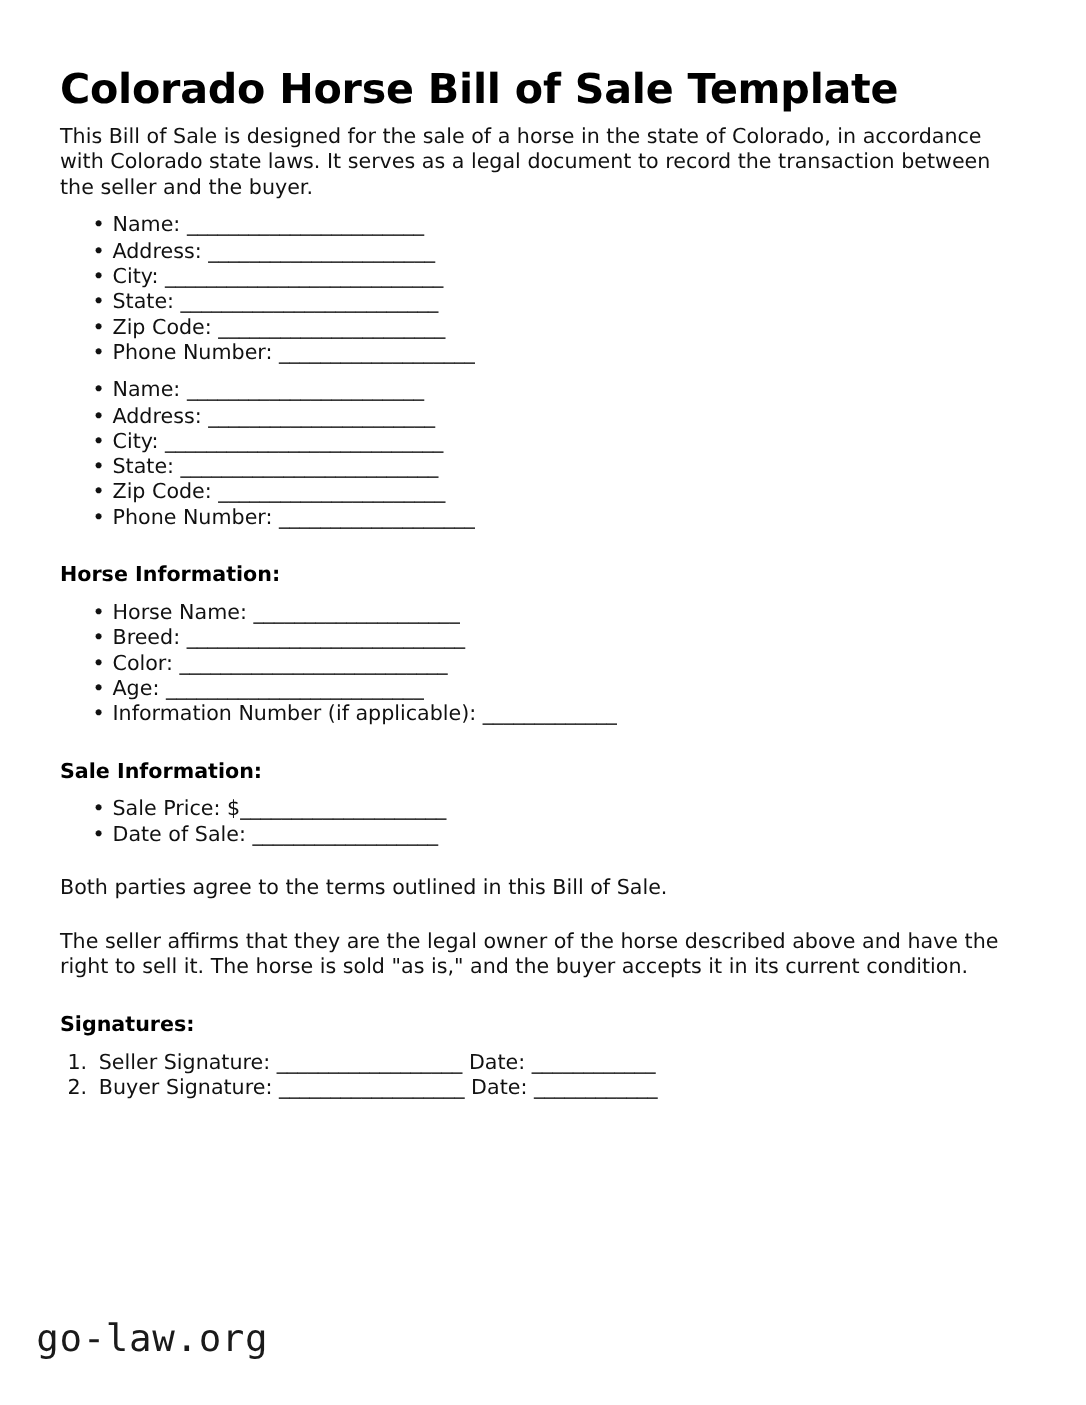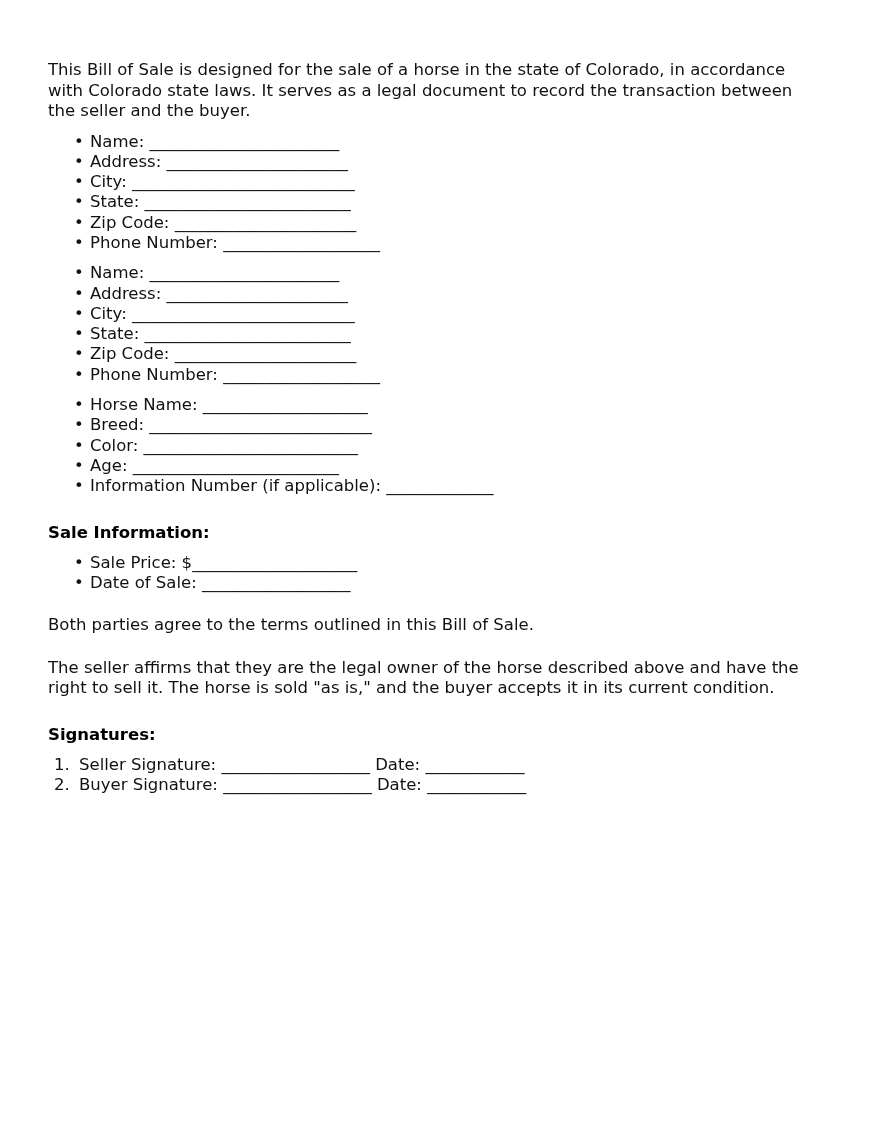--- a/index.html
+++ b/index.html
@@ -125,20 +125,21 @@
     color: #1a1a1a;
     letter-spacing: 0.5px;
   }
 </style>
 </head>
 <body>
 
 <div class="page">
   <div class="content">
 
+    <h1 class="doc-title">Colorado Horse Bill of Sale Template</h1>
 
     <p class="para intro">This Bill of Sale is designed for the sale of a horse in the state of Colorado, in accordance with Colorado state laws. It serves as a legal document to record the transaction between the seller and the buyer.</p>
 
     <ul class="field-list">
       <li><span class="bullet">•</span><span>Name:</span> <span class="blank">_______________________</span></li>
       <li><span class="bullet">•</span><span>Address:</span> <span class="blank">______________________</span></li>
       <li><span class="bullet">•</span><span>City:</span> <span class="blank">___________________________</span></li>
       <li><span class="bullet">•</span><span>State:</span> <span class="blank">_________________________</span></li>
       <li><span class="bullet">•</span><span>Zip Code:</span> <span class="blank">______________________</span></li>
       <li><span class="bullet">•</span><span>Phone Number:</span> <span class="blank">___________________</span></li>
@@ -146,20 +147,21 @@
 
     <ul class="field-list">
       <li><span class="bullet">•</span><span>Name:</span> <span class="blank">_______________________</span></li>
       <li><span class="bullet">•</span><span>Address:</span> <span class="blank">______________________</span></li>
       <li><span class="bullet">•</span><span>City:</span> <span class="blank">___________________________</span></li>
       <li><span class="bullet">•</span><span>State:</span> <span class="blank">_________________________</span></li>
       <li><span class="bullet">•</span><span>Zip Code:</span> <span class="blank">______________________</span></li>
       <li><span class="bullet">•</span><span>Phone Number:</span> <span class="blank">___________________</span></li>
     </ul>
 
+    <div class="section-heading gap-before-heading">Horse Information:</div>
     <ul class="field-list">
       <li><span class="bullet">•</span><span>Horse Name:</span> <span class="blank">____________________</span></li>
       <li><span class="bullet">•</span><span>Breed:</span> <span class="blank">___________________________</span></li>
       <li><span class="bullet">•</span><span>Color:</span> <span class="blank">__________________________</span></li>
       <li><span class="bullet">•</span><span>Age:</span> <span class="blank">_________________________</span></li>
       <li><span class="bullet">•</span><span>Information Number (if applicable):</span> <span class="blank">_____________</span></li>
     </ul>
 
     <div class="section-heading gap-before-heading">Sale Information:</div>
     <ul class="field-list">
@@ -173,13 +175,14 @@
 
     <div class="section-heading gap-before-heading">Signatures:</div>
     <ol class="sig-list">
       <li><span class="num">1.</span><span>Seller Signature:</span> <span class="blank">__________________</span> <span>Date:</span> <span class="blank">____________</span></li>
       <li><span class="num">2.</span><span>Buyer Signature:</span> <span class="blank">__________________</span> <span>Date:</span> <span class="blank">____________</span></li>
     </ol>
 
 
   </div>
 
+  <div class="footer-mark">go-law.org</div>
 </div>
 
 </body></html>

